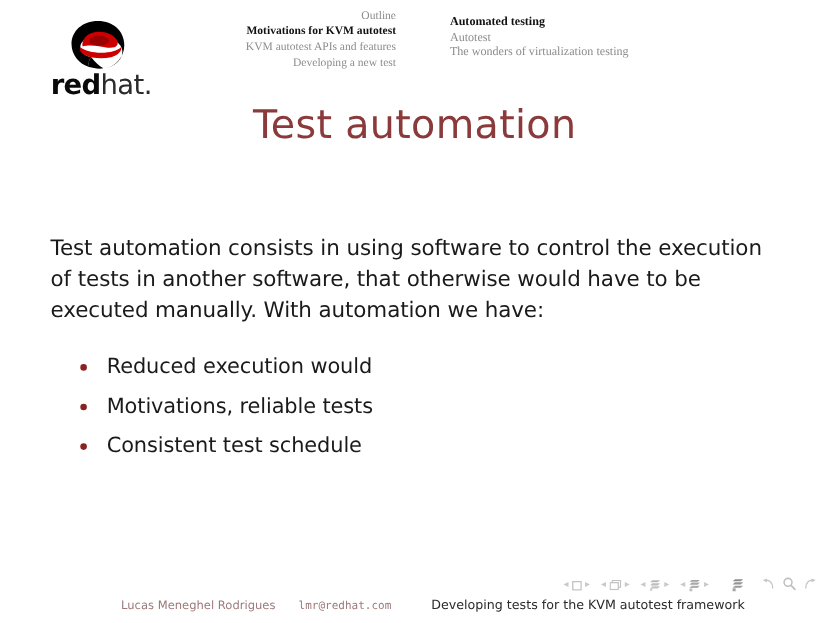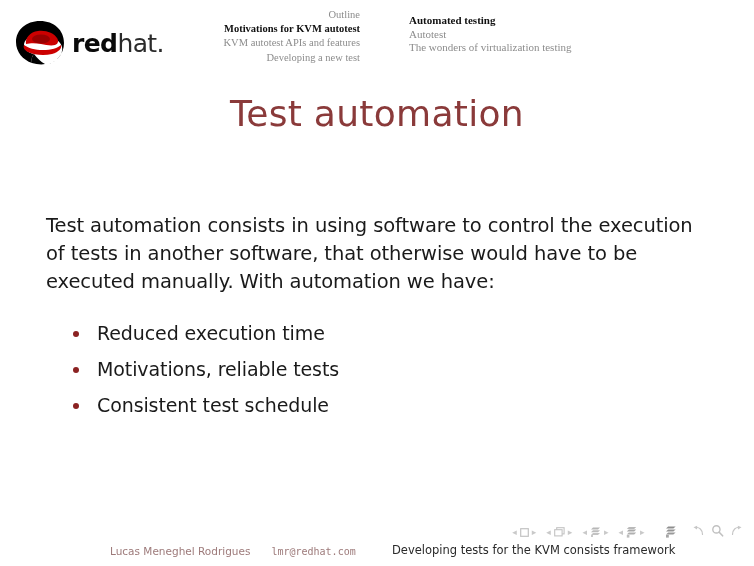--- a/index.html
+++ b/index.html
@@ -26,20 +26,21 @@
 
   
   .logo-block {
     position: absolute;
     left: 14px;
     top: 18px;
     width: 150px;
     height: 50px;
     display: flex;
     align-items: center;
+    flex-direction: column;
   }
   .logo-mark {
     width: 52px;
     height: 46px;
     flex: 0 0 auto;
     position: relative;
   }
   .logo-word {
     margin-left: 6px;
     font-family: "DejaVu Sans", sans-serif;
@@ -259,21 +260,21 @@
 </div>
 
 <div class="slide-title">Test automation</div>
 
 <div class="content">
   <p class="body-paragraph">Test automation consists in using software to control the execution of tests in another software, that otherwise would have to be executed manually. With automation we have:</p>
 
   <ul class="bullet-list">
     <li>
       <span class="bullet-dot"></span>
-      <span>Reduced execution time</span>
+      <span>Reduced execution would</span>
     </li>
     <li>
       <span class="bullet-dot"></span>
       <span>Motivations, reliable tests</span>
     </li>
     <li>
       <span class="bullet-dot"></span>
       <span>Consistent test schedule</span>
     </li>
   </ul>
@@ -360,14 +361,14 @@
           <path d="M11.5 2.2 L7.8 0.8 L8 4.6 Z" fill="#c6c6c6"></path>
         </svg>
       </span>
     </div>
   </div>
 
   <div class="footer-author">
     <span>Lucas Meneghel Rodrigues</span><span class="email">lmr@redhat.com</span>
   </div>
 
-  <div class="footer-subject">Developing tests for the KVM consists framework</div>
+  <div class="footer-subject">Developing tests for the KVM autotest framework</div>
 </div>
 
 </body></html>

